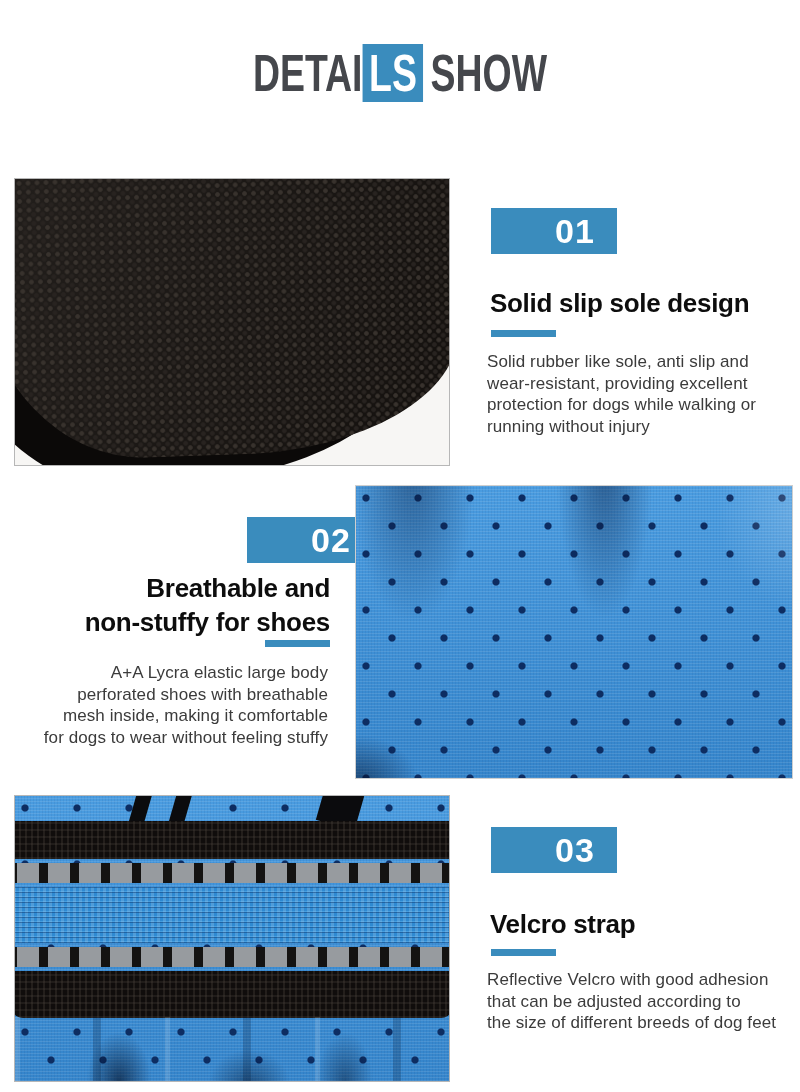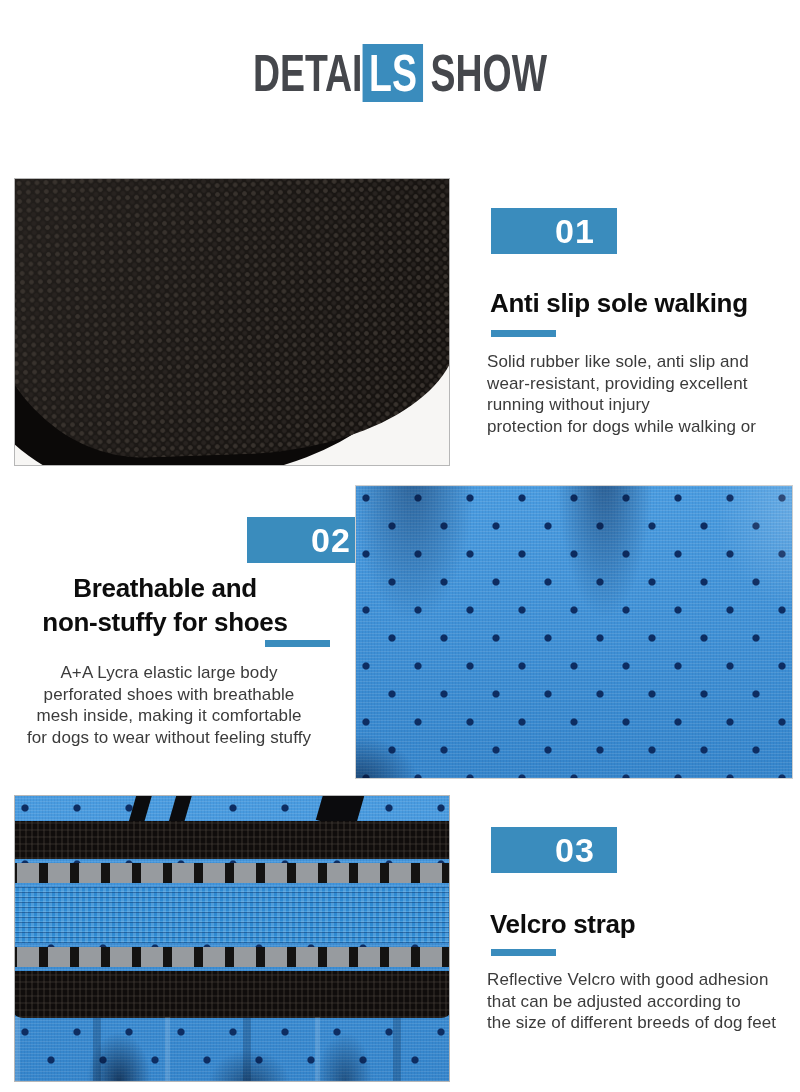--- a/index.html
+++ b/index.html
@@ -29,21 +29,21 @@
     line-height:34px;letter-spacing:-0.3px;white-space:nowrap;
   }
   .underline{
     position:absolute;width:65px;height:7px;background:var(--accent,#3a8cbd);
   }
   .desc{
     position:absolute;font-size:17px;color:var(--body_color,#3b3b3b);
     line-height:21.5px;letter-spacing:0.1px;
   }
   .desc div{white-space:nowrap;}
-  .align-right{text-align:center;}
+  .align-right{text-align:right;}
   
   .img{position:absolute;overflow:hidden;border:1px solid #b7b7b7;background:#f7f6f4;}
   
   .img1{left:14px;top:166px;width:434px;height:286px;}
   .sole-under{
     position:absolute;top:34px;left:-50px;width:450px;height:268px;
     background:#0b0908;border-radius:0 0 45% 38% / 0 0 42% 62%;
     transform:rotate(-8deg);
   }
   .sole-main{
@@ -119,28 +119,28 @@
 <div class="page">
 
   <h1 class="title"><span>DETAI</span><span class="hl">LS</span><span class="post">SHOW</span></h1>
 
   <div class="img img1" title="Close-up of black anti-slip rubber sole with bumpy dot texture">
     <div class="sole-under"></div>
     <div class="sole-main"></div>
   </div>
   <div class="badge" style="left:491px;top:196px;">01</div>
   <div class="heading" style="left:490px;top:274px;">
-    <span>Anti slip sole walking</span>
+    <span>Solid slip sole design</span>
   </div>
   <div class="underline" style="left:491px;top:318px;"></div>
   <div class="desc" style="left:487px;top:339px;width:310px;">
     <div>Solid rubber like sole, anti slip and</div>
     <div>wear-resistant, providing excellent</div>
+    <div>protection for dogs while walking or</div>
     <div>running without injury</div>
-    <div>protection for dogs while walking or</div>
   </div>
 
   <div class="badge" style="left:247px;top:505px;text-align:center;">02</div>
   <div class="heading align-right" style="left:0;top:559px;width:330px;">
     <span>Breathable and</span><br>
     <span>non-stuffy for shoes</span>
   </div>
   <div class="underline" style="left:265px;top:628px;"></div>
   <div class="desc align-right" style="left:10px;top:650px;width:318px;">
     <div>A+A Lycra elastic large body</div>

